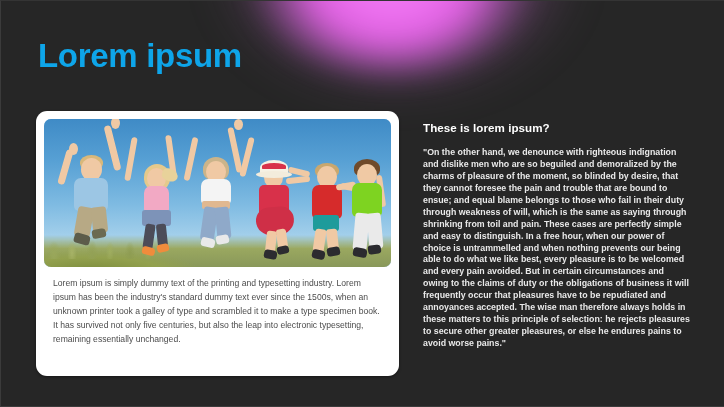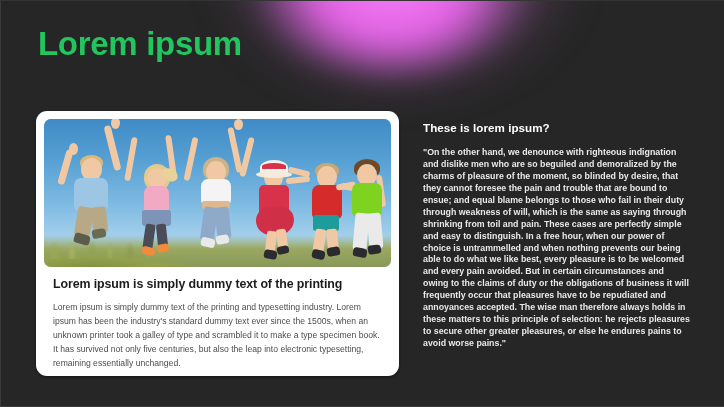--- a/index.html
+++ b/index.html
@@ -53,24 +53,24 @@
                 rgba(120, 80, 125, 0.16) 70%,
                 rgba(38, 38, 38, 0) 100%);
     filter: blur(22px);
     pointer-events: none;
   }
 
   
   .slide-title {
     position: absolute;
     left: 37px;
-    top: 24px;
+    top: 36px;
     font-size: 33px;
     font-weight: bold;
-    color: #22c55e;
+    color: #0ea5e9;
     letter-spacing: -0.3px;
     line-height: 1.15;
     white-space: nowrap;
   }
 
   
   .card {
     position: absolute;
     left: 35px;
     top: 110px;
@@ -290,21 +290,20 @@
         <div class="head" style="left:13px; top:11px; width:20px; height:22px;"></div>
         <div class="torso" style="left:8px; top:30px; width:30px; height:34px; background:#7ed321;"></div>
         <div class="leg" style="left:10px; top:60px; width:14px; height:38px; background:#eaeaea; transform:rotate(5deg);"></div>
         <div class="leg" style="left:24px; top:60px; width:14px; height:36px; background:#eaeaea; transform:rotate(-5deg);"></div>
         <div class="shoe" style="left:9px; top:95px; width:14px; height:9px; background:#2b2b2f; transform:rotate(10deg);"></div>
         <div class="shoe" style="left:24px; top:92px; width:13px; height:9px; background:#2b2b2f; transform:rotate(-8deg);"></div>
       </div>
     </div>
 
     <div class="card-body">
-      <div class="card-heading">Lorem ipsum is simply dummy text of the printing</div>
       <div class="card-paragraph">Lorem ipsum is simply dummy text of the printing and typesetting industry. Lorem ipsum has been the industry's standard dummy text ever since the 1500s, when an unknown printer took a galley of type and scrambled it to make a type specimen book. It has survived not only five centuries, but also the leap into electronic typesetting, remaining essentially unchanged.</div>
     </div>
   </div>
 
   <div class="right-col">
     <div class="right-heading">These is lorem ipsum?</div>
     <div class="right-paragraph">"On the other hand, we denounce with righteous indignation and dislike men who are so beguiled and demoralized by the charms of pleasure of the moment, so blinded by desire, that they cannot foresee the pain and trouble that are bound to ensue; and equal blame belongs to those who fail in their duty through weakness of will, which is the same as saying through shrinking from toil and pain. These cases are perfectly simple and easy to distinguish. In a free hour, when our power of choice is untrammelled and when nothing prevents our being able to do what we like best, every pleasure is to be welcomed and every pain avoided. But in certain circumstances and owing to the claims of duty or the obligations of business it will frequently occur that pleasures have to be repudiated and annoyances accepted. The wise man therefore always holds in these matters to this principle of selection: he rejects pleasures to secure other greater pleasures, or else he endures pains to avoid worse pains."</div>
   </div>
 
 </div>

